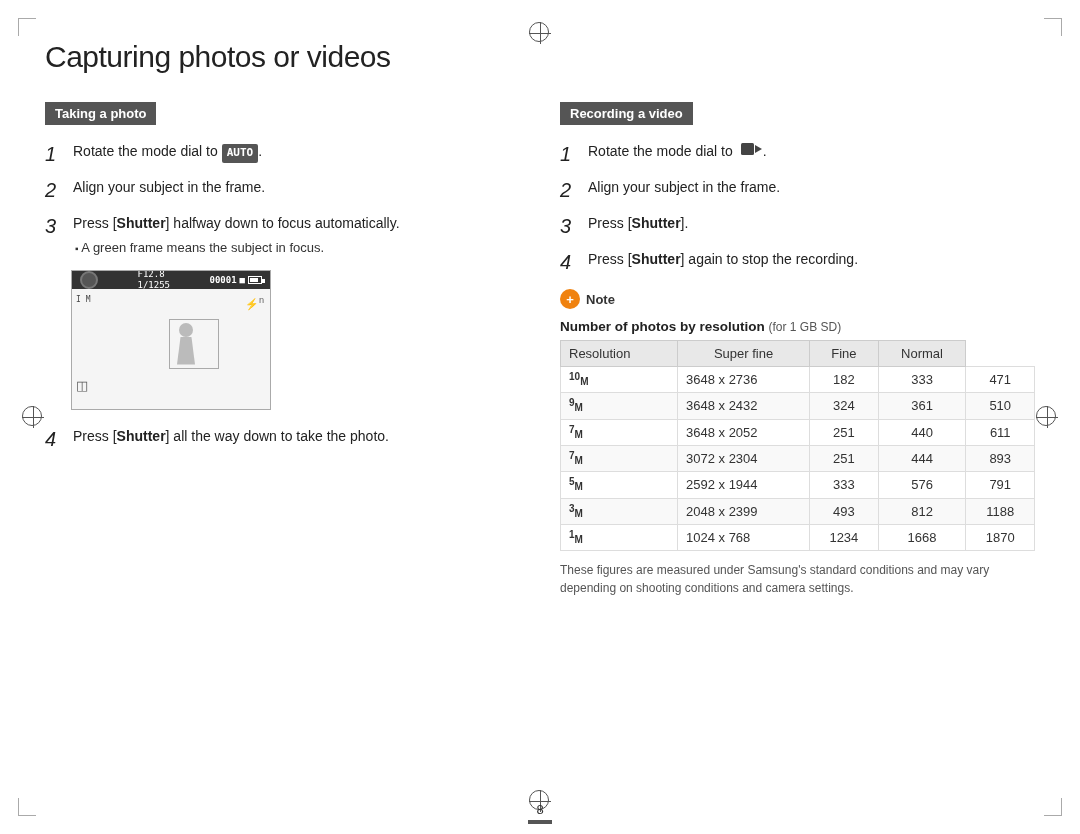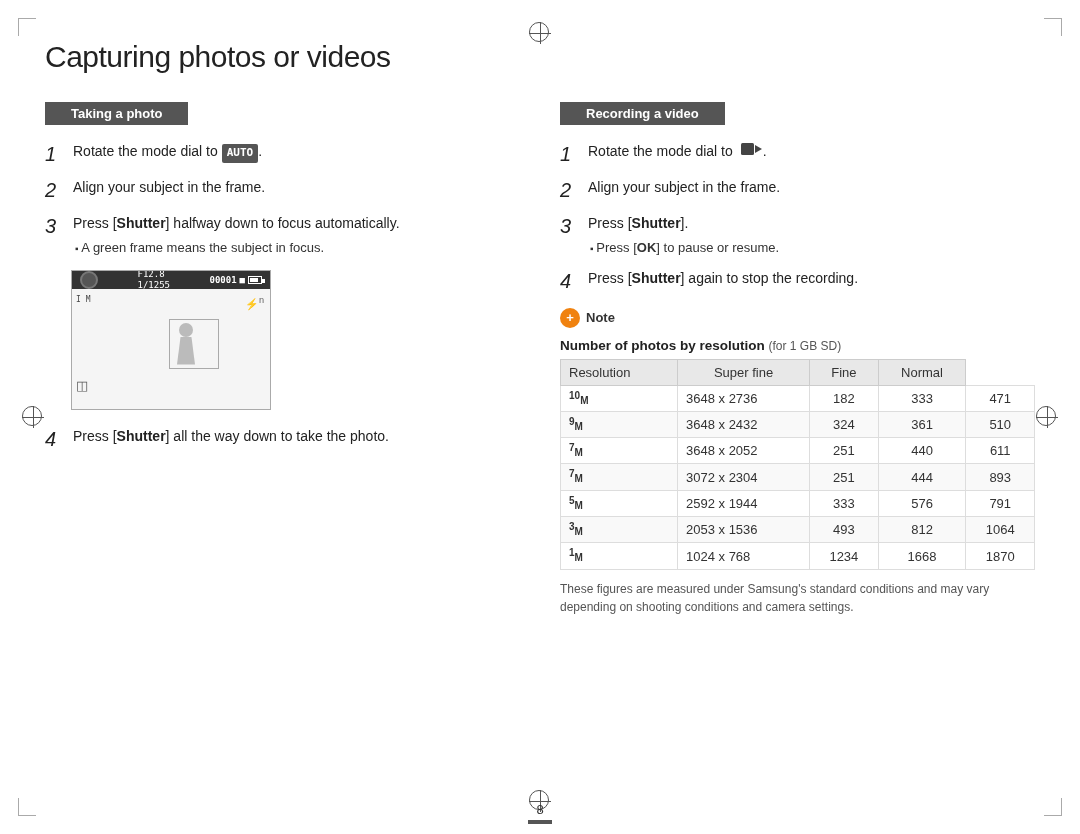--- a/index.html
+++ b/index.html
@@ -80,21 +80,21 @@
     .col-right {
       flex: 1;
     }
 
     .section-header {
       display: inline-block;
       background: #555;
       color: #fff;
       font-size: 13px;
       font-weight: bold;
-      padding: 4px 26px;
+      padding: 4px 10px;
       margin-bottom: 16px;
     }
 
     .step-list {
       list-style: none;
       margin-left: 0;
     }
 
     .step-item {
       display: flex;
@@ -490,21 +490,20 @@
 
         <li class="step-item">
           <span class="step-num">2</span>
           <span class="step-text">Align your subject in the frame.</span>
         </li>
 
         <li class="step-item">
           <span class="step-num">3</span>
           <span class="step-text">
             Press [<span class="bold">Shutter</span>].
-            <div class="sub-bullet">Press [<span class="bold">OK</span>] to pause or resume.</div>
           </span>
         </li>
 
         <li class="step-item">
           <span class="step-num">4</span>
           <span class="step-text">
             Press [<span class="bold">Shutter</span>] again to stop the recording.
           </span>
         </li>
       </ol>
@@ -574,24 +573,24 @@
     </td>
     <td>2592 x 1944</td>
     <td>333</td>
     <td>576</td>
     <td>791</td>
   </tr>
             <tr>
     <td style="text-align:left;">
       <span style="font-size:10px;font-weight:bold;vertical-align:super;">3</span><span style="font-size:10px;font-weight:bold;">M</span>
     </td>
-    <td>2053 x 1536</td>
+    <td>2048 x 2399</td>
     <td>493</td>
     <td>812</td>
-    <td>1064</td>
+    <td>1188</td>
   </tr>
             <tr>
     <td style="text-align:left;">
       <span style="font-size:10px;font-weight:bold;vertical-align:super;">1</span><span style="font-size:10px;font-weight:bold;">M</span>
     </td>
     <td>1024 x 768</td>
     <td>1234</td>
     <td>1668</td>
     <td>1870</td>
   </tr>

